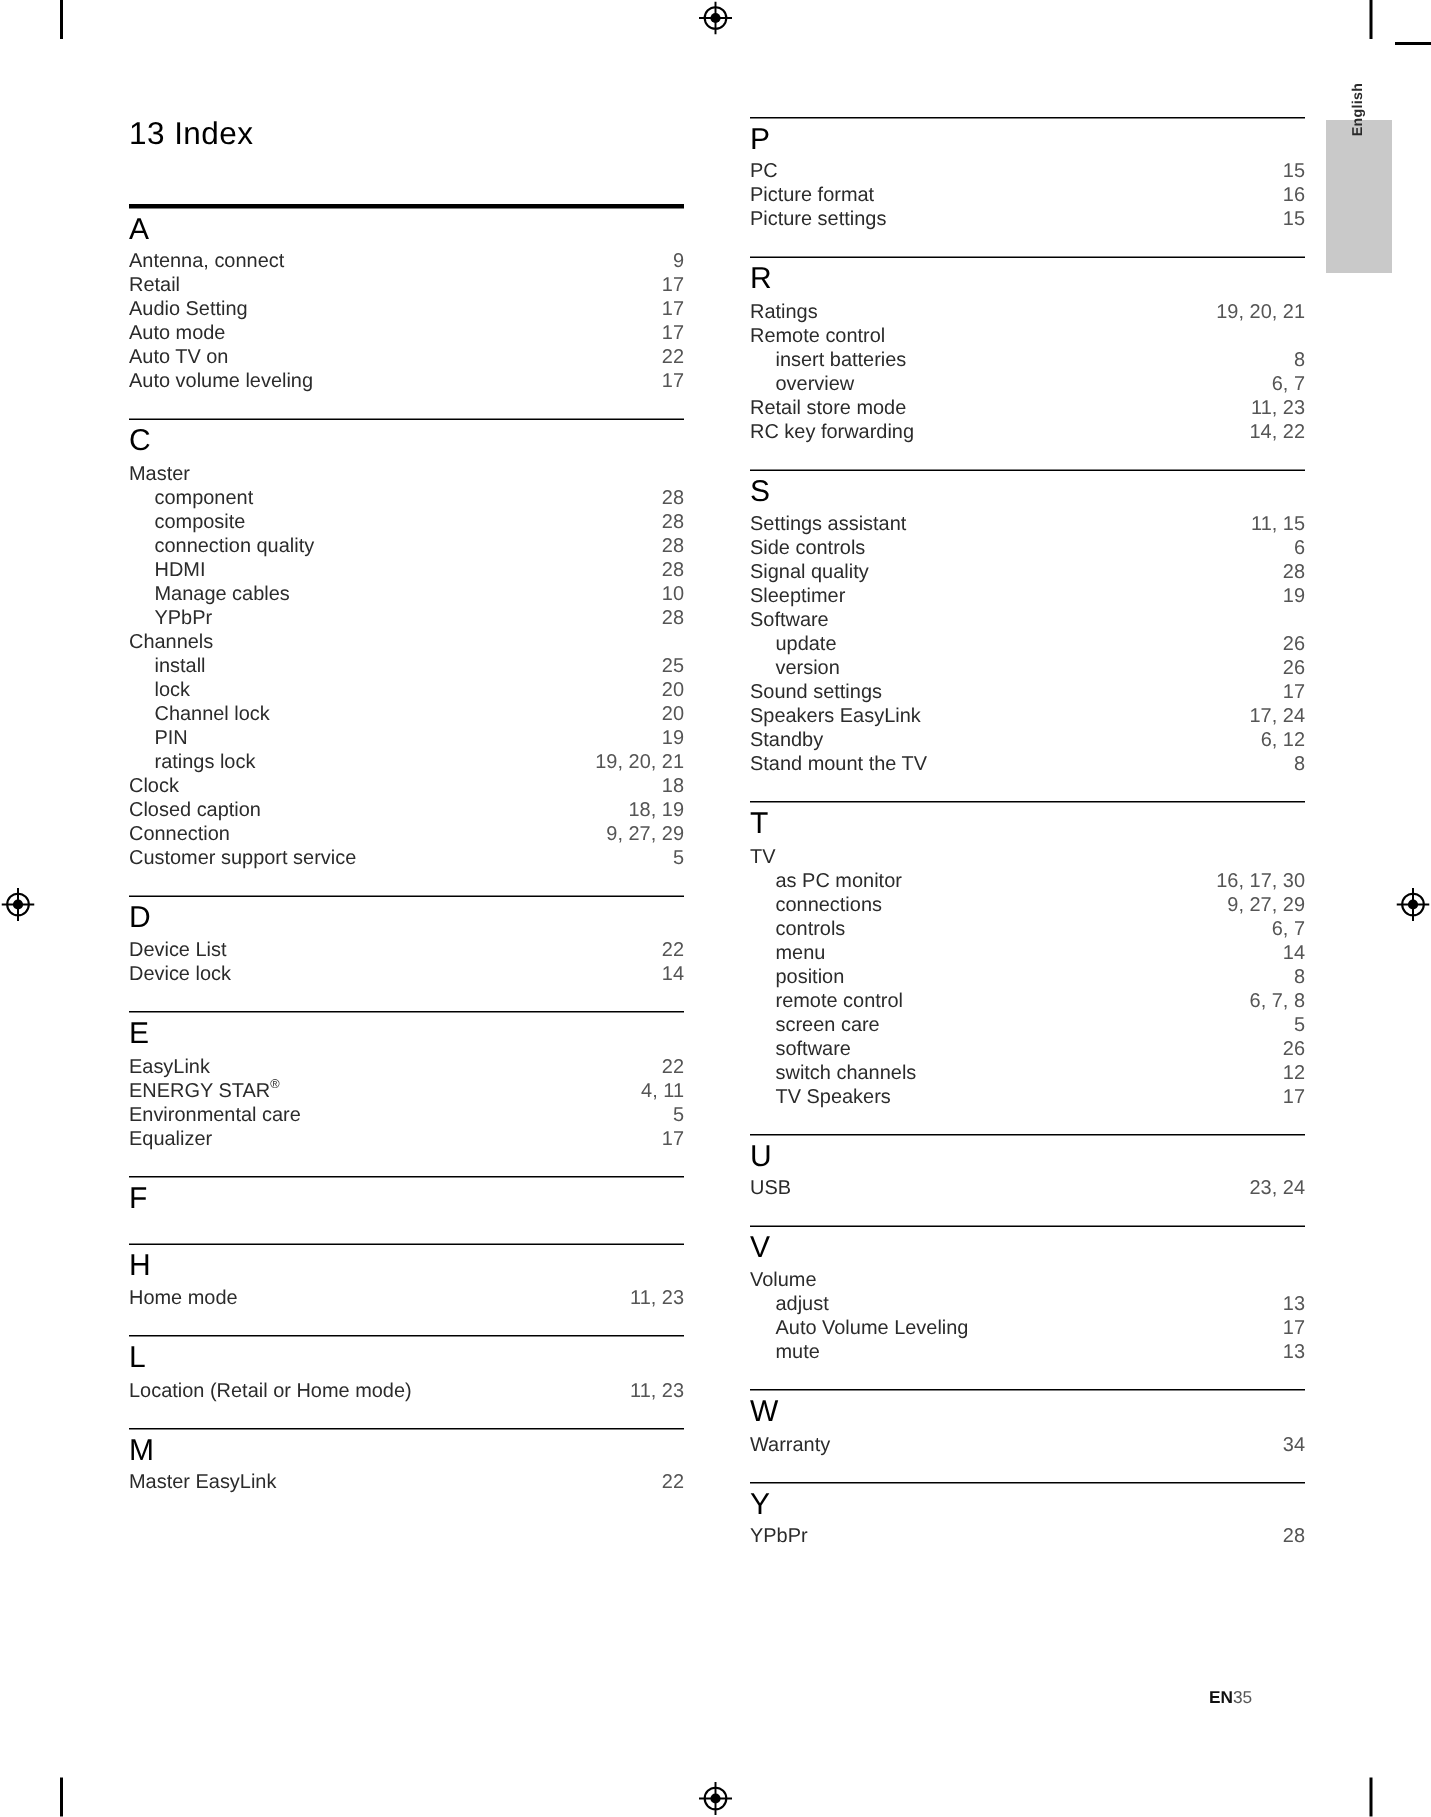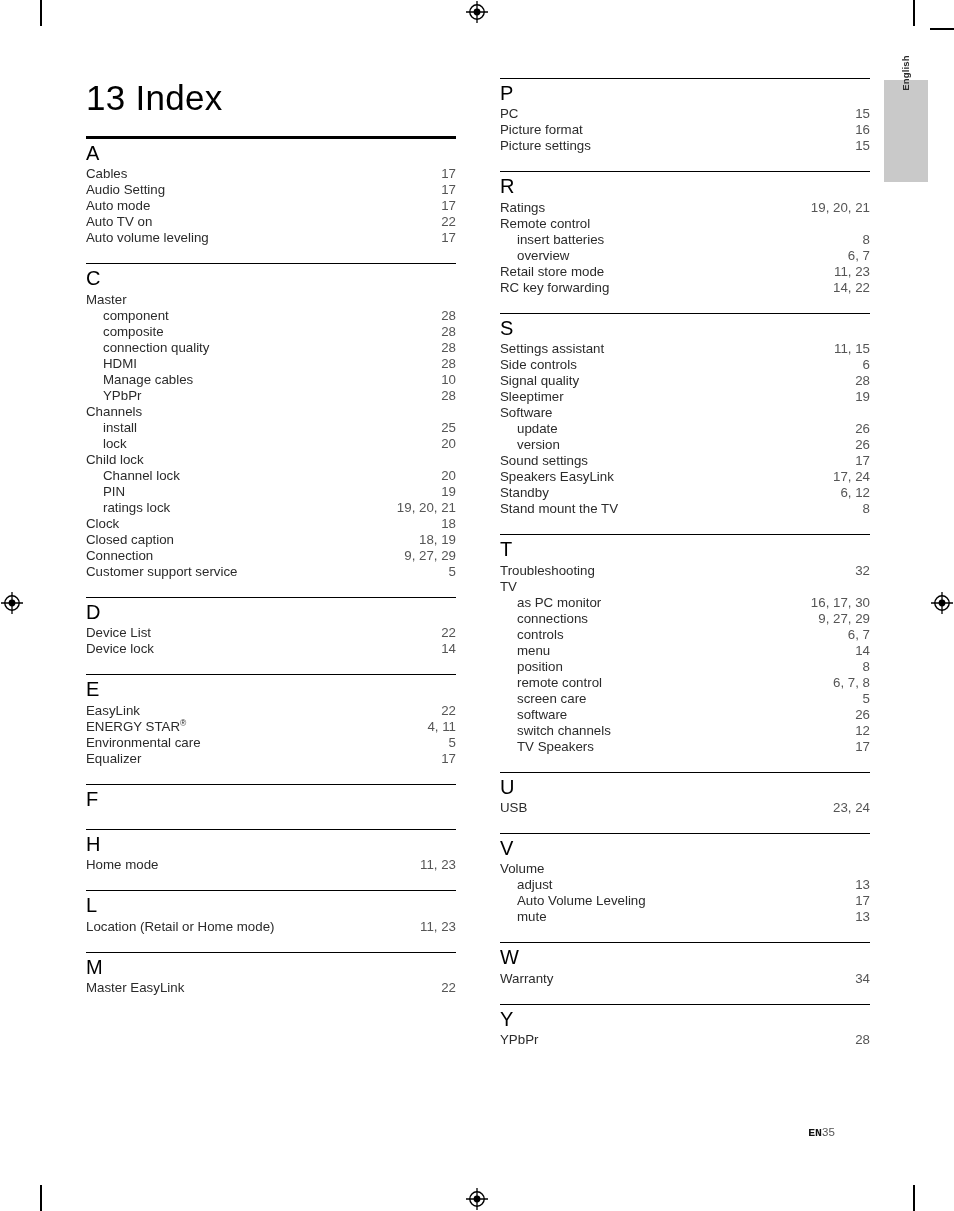--- a/index.html
+++ b/index.html
@@ -25,21 +25,21 @@
     position: absolute;
     width: 22px;
     height: 22px;
   }
 
   
   .page-title {
     position: absolute;
     left: 86px;
     top: 78px;
-    font-size: 35px;
+    font-size: 21px;
     font-weight: 400;
     letter-spacing: 0.3px;
     color: #000;
     white-space: pre;
   }
 
   
   .column {
     position: absolute;
     width: 370px;
@@ -120,21 +120,21 @@
   .footer {
     position: absolute;
     left: 700px;
     top: 1126px;
     width: 166px;
     display: flex;
     justify-content: flex-end;
     font-size: 11.5px;
     color: #333;
   }
-  .footer-lang { font-weight: 700; color: #111; font-family: Liberation Mono, monospace; }
+  .footer-lang { font-weight: 700; color: #111; }
   .footer-page { width: 44px; text-align: left; color: #555; }
 </style>
 </head>
 <body>
 
 <div class="crop-mark" style="left:40px; top:0px; width:1.6px; height:26px;"></div>
 <div class="crop-mark" style="left:913px; top:0px; width:1.6px; height:26px;"></div>
 <div class="crop-mark" style="left:930px; top:28px; width:24px; height:1.6px;"></div>
 <div class="crop-mark" style="left:40px; top:1185px; width:1.6px; height:26px;"></div>
 <div class="crop-mark" style="left:913px; top:1185px; width:1.6px; height:26px;"></div>
@@ -159,41 +159,41 @@
   <circle cx="11" cy="11" r="3.4" fill="#000"></circle>
   <path d="M11 0 V22 M0 11 H22" stroke="#000" stroke-width="1.3"></path>
 </svg>
 
 <div class="page-title">13 Index</div>
 
 <div class="column column-left">
     <div class="section">
       <hr class="rule rule-thick">
       <div class="section-letter">A</div>
-      <div class="entry"><span class="entry-label">Cables</span><span class="entry-filler"></span><span class="entry-page">17</span></div>
+      <div class="entry"><span class="entry-label">Antenna, connect</span><span class="entry-filler"></span><span class="entry-page">9</span></div>
+      <div class="entry"><span class="entry-label">Retail</span><span class="entry-filler"></span><span class="entry-page">17</span></div>
       <div class="entry"><span class="entry-label">Audio Setting</span><span class="entry-filler"></span><span class="entry-page">17</span></div>
       <div class="entry"><span class="entry-label">Auto mode</span><span class="entry-filler"></span><span class="entry-page">17</span></div>
       <div class="entry"><span class="entry-label">Auto TV on</span><span class="entry-filler"></span><span class="entry-page">22</span></div>
       <div class="entry"><span class="entry-label">Auto volume leveling</span><span class="entry-filler"></span><span class="entry-page">17</span></div>
     </div>
     <div class="section-gap"></div>
     <div class="section">
       <hr class="rule">
       <div class="section-letter">C</div>
       <div class="entry"><span class="entry-label">Master</span><span class="entry-filler"></span><span class="entry-page"></span></div>
       <div class="entry sub"><span class="entry-label">component</span><span class="entry-filler"></span><span class="entry-page">28</span></div>
       <div class="entry sub"><span class="entry-label">composite</span><span class="entry-filler"></span><span class="entry-page">28</span></div>
       <div class="entry sub"><span class="entry-label">connection quality</span><span class="entry-filler"></span><span class="entry-page">28</span></div>
       <div class="entry sub"><span class="entry-label">HDMI</span><span class="entry-filler"></span><span class="entry-page">28</span></div>
       <div class="entry sub"><span class="entry-label">Manage cables</span><span class="entry-filler"></span><span class="entry-page">10</span></div>
       <div class="entry sub"><span class="entry-label">YPbPr</span><span class="entry-filler"></span><span class="entry-page">28</span></div>
       <div class="entry"><span class="entry-label">Channels</span><span class="entry-filler"></span><span class="entry-page"></span></div>
       <div class="entry sub"><span class="entry-label">install</span><span class="entry-filler"></span><span class="entry-page">25</span></div>
       <div class="entry sub"><span class="entry-label">lock</span><span class="entry-filler"></span><span class="entry-page">20</span></div>
-      <div class="entry"><span class="entry-label">Child lock</span><span class="entry-filler"></span><span class="entry-page"></span></div>
       <div class="entry sub"><span class="entry-label">Channel lock</span><span class="entry-filler"></span><span class="entry-page">20</span></div>
       <div class="entry sub"><span class="entry-label">PIN</span><span class="entry-filler"></span><span class="entry-page">19</span></div>
       <div class="entry sub"><span class="entry-label">ratings lock</span><span class="entry-filler"></span><span class="entry-page">19, 20, 21</span></div>
       <div class="entry"><span class="entry-label">Clock</span><span class="entry-filler"></span><span class="entry-page">18</span></div>
       <div class="entry"><span class="entry-label">Closed caption</span><span class="entry-filler"></span><span class="entry-page">18, 19</span></div>
       <div class="entry"><span class="entry-label">Connection</span><span class="entry-filler"></span><span class="entry-page">9, 27, 29</span></div>
       <div class="entry"><span class="entry-label">Customer support service</span><span class="entry-filler"></span><span class="entry-page">5</span></div>
     </div>
     <div class="section-gap"></div>
     <div class="section">
@@ -267,21 +267,20 @@
       <div class="entry sub"><span class="entry-label">version</span><span class="entry-filler"></span><span class="entry-page">26</span></div>
       <div class="entry"><span class="entry-label">Sound settings</span><span class="entry-filler"></span><span class="entry-page">17</span></div>
       <div class="entry"><span class="entry-label">Speakers EasyLink</span><span class="entry-filler"></span><span class="entry-page">17, 24</span></div>
       <div class="entry"><span class="entry-label">Standby</span><span class="entry-filler"></span><span class="entry-page">6, 12</span></div>
       <div class="entry"><span class="entry-label">Stand mount the TV</span><span class="entry-filler"></span><span class="entry-page">8</span></div>
     </div>
     <div class="section-gap"></div>
     <div class="section">
       <hr class="rule">
       <div class="section-letter">T</div>
-      <div class="entry"><span class="entry-label">Troubleshooting</span><span class="entry-filler"></span><span class="entry-page">32</span></div>
       <div class="entry"><span class="entry-label">TV</span><span class="entry-filler"></span><span class="entry-page"></span></div>
       <div class="entry sub"><span class="entry-label">as PC monitor</span><span class="entry-filler"></span><span class="entry-page">16, 17, 30</span></div>
       <div class="entry sub"><span class="entry-label">connections</span><span class="entry-filler"></span><span class="entry-page">9, 27, 29</span></div>
       <div class="entry sub"><span class="entry-label">controls</span><span class="entry-filler"></span><span class="entry-page">6, 7</span></div>
       <div class="entry sub"><span class="entry-label">menu</span><span class="entry-filler"></span><span class="entry-page">14</span></div>
       <div class="entry sub"><span class="entry-label">position</span><span class="entry-filler"></span><span class="entry-page">8</span></div>
       <div class="entry sub"><span class="entry-label">remote control</span><span class="entry-filler"></span><span class="entry-page">6, 7, 8</span></div>
       <div class="entry sub"><span class="entry-label">screen care</span><span class="entry-filler"></span><span class="entry-page">5</span></div>
       <div class="entry sub"><span class="entry-label">software</span><span class="entry-filler"></span><span class="entry-page">26</span></div>
       <div class="entry sub"><span class="entry-label">switch channels</span><span class="entry-filler"></span><span class="entry-page">12</span></div>

